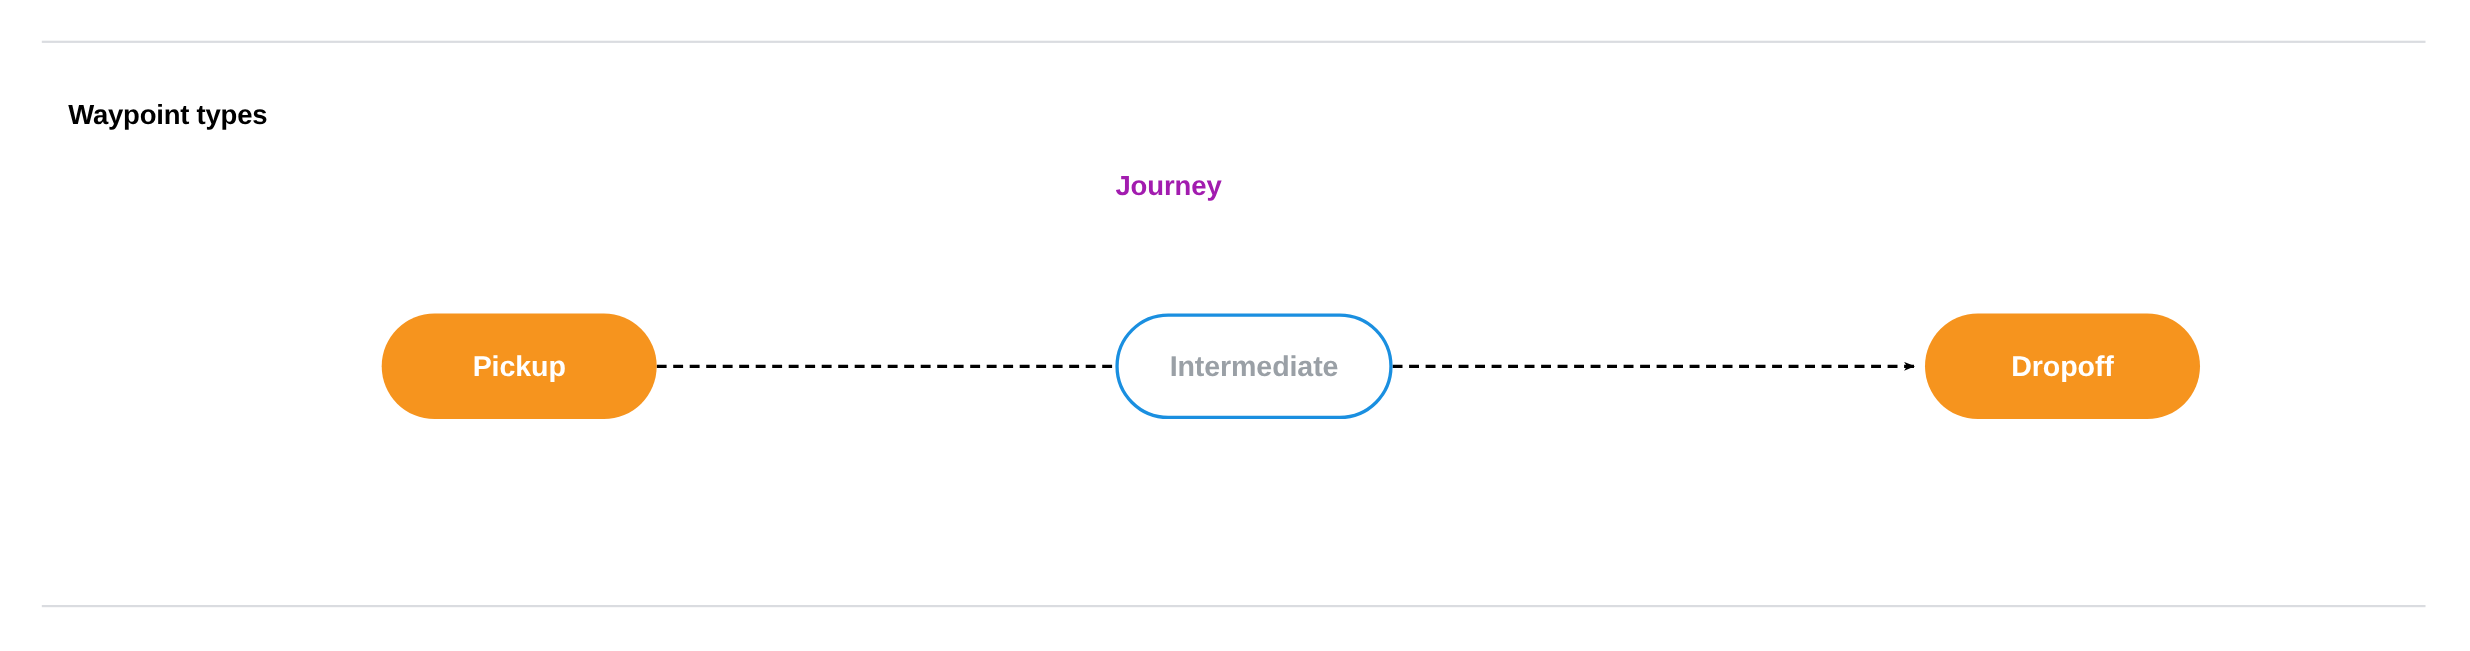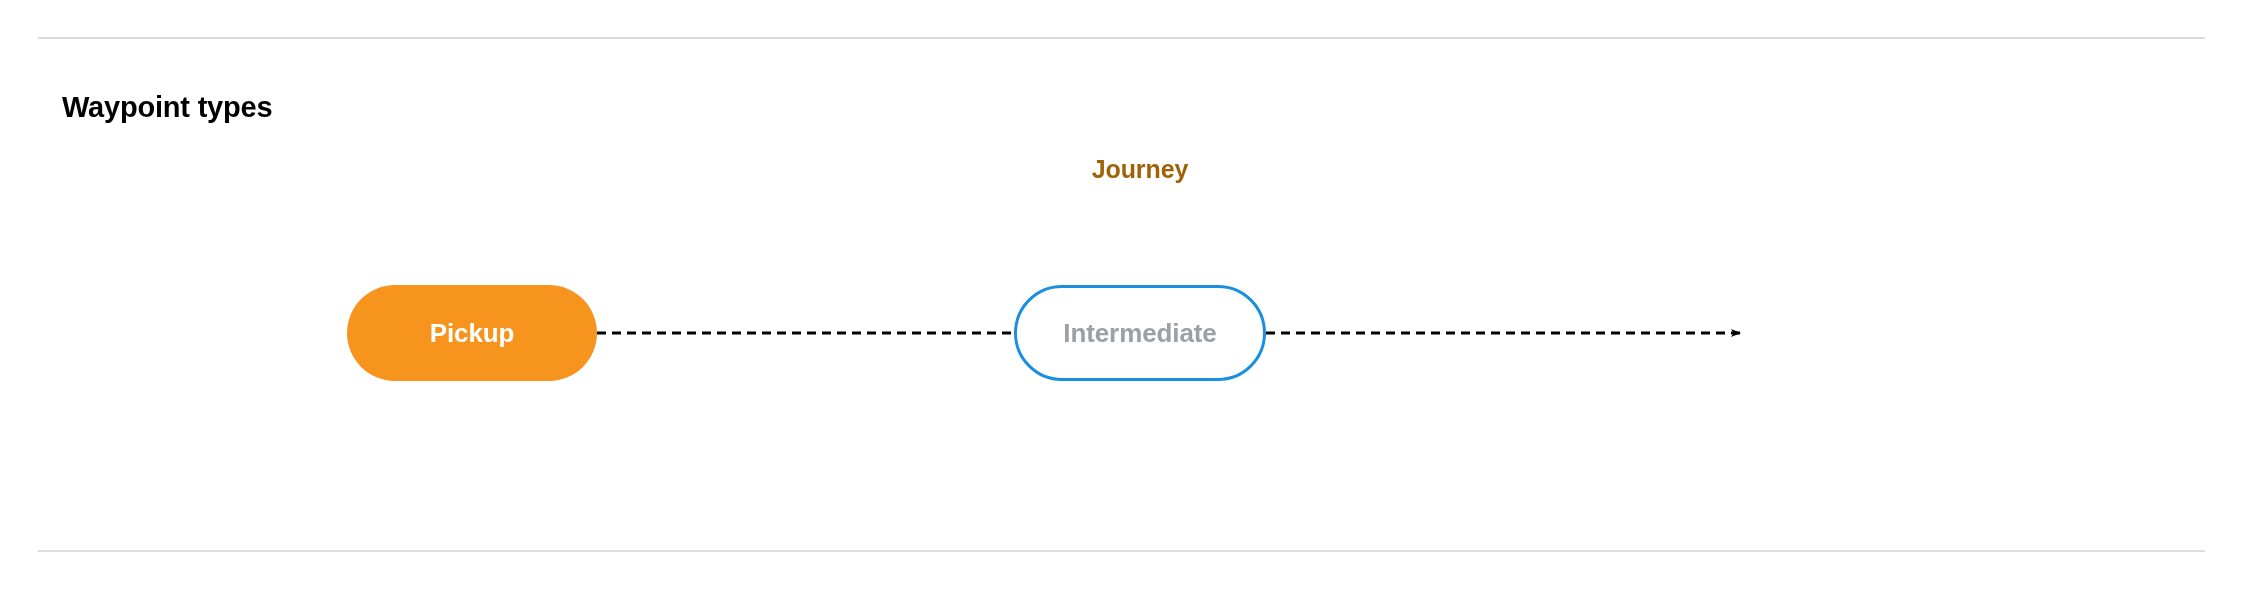--- a/index.html
+++ b/index.html
@@ -23,45 +23,44 @@
     height: 2px;
     background: #dadce0;
   }
   .divider-top    { top: 37px; }
   .divider-bottom { top: 550px; }
 
   .page-title {
     position: absolute;
     left: 62px;
     top: 66px;
-    font-size: 29px;
+    font-size: 25px;
     font-weight: bold;
     color: #000000;
     letter-spacing: -0.2px;
     line-height: 44px;
     white-space: nowrap;
   }
 
   .diagram {
     position: absolute;
     left: 0;
     top: 100px;
     width: 2245px;
     height: 420px;
   }
 
   .journey-label {
     position: absolute;
     left: 1014px;
     top: 55px;
     width: 252px;
-    text-align: center;
     font-size: 25px;
     font-weight: bold;
-    color: #a16207;
+    color: #a21caf;
     letter-spacing: -0.1px;
     white-space: nowrap;
   }
 
   .node {
     position: absolute;
     top: 185px;
     height: 96px;
     border-radius: 48px;
     box-sizing: border-box;
@@ -124,16 +123,17 @@
       </marker>
     </defs>
     <line x1="597" y1="233" x2="1014" y2="233" stroke="#000000" stroke-width="3" stroke-dasharray="9 6"></line>
     <line x1="1266" y1="233" x2="1740" y2="233" stroke="#000000" stroke-width="3" stroke-dasharray="9 6" marker-end="url(#arrow)"></line>
   </svg>
 
   <div class="node node-intermediate">Intermediate</div>
 
   <div class="node node-pickup">Pickup</div>
 
+  <div class="node node-dropoff">Dropoff</div>
 
 </div>
 
 <div class="divider divider-bottom"></div>
 
 </body></html>

